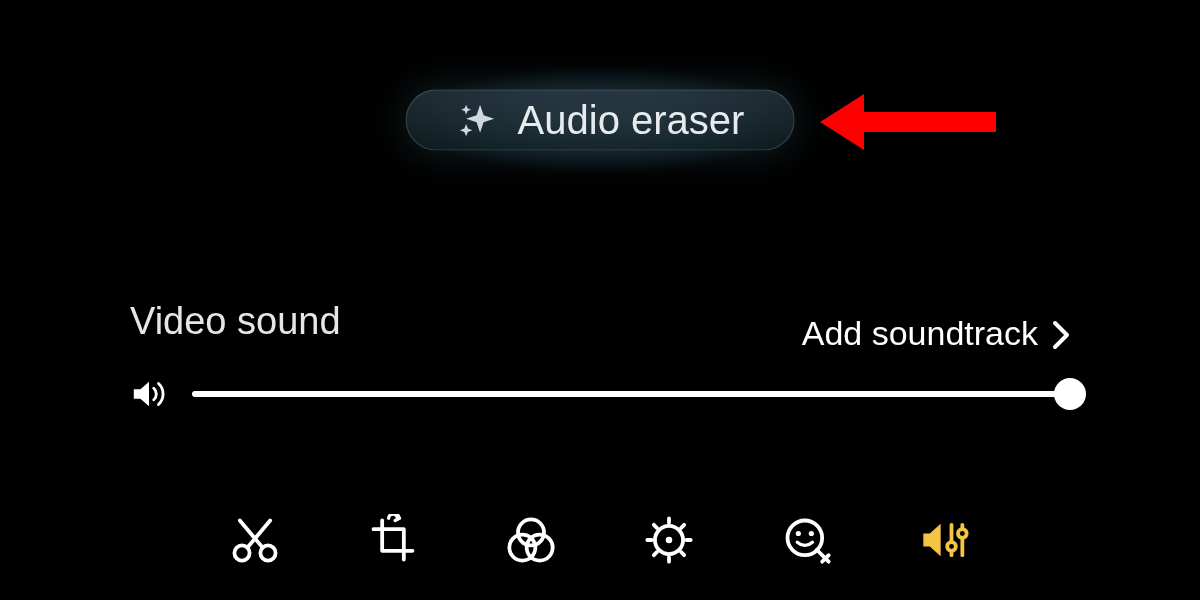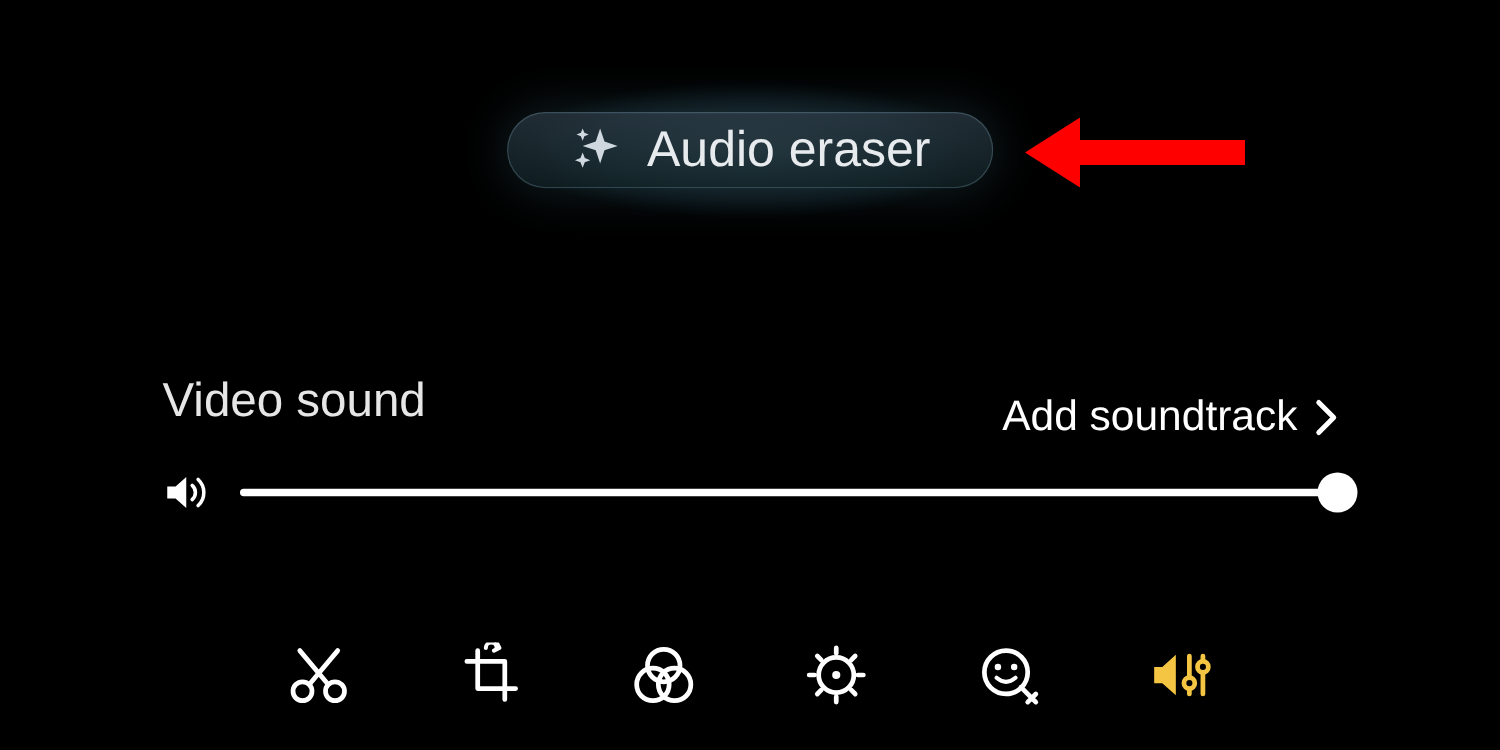--- a/index.html
+++ b/index.html
@@ -33,21 +33,21 @@
       rgba(55,130,170,0.00) 80%);
     filter: blur(2px);
     pointer-events: none;
   }
   .pill {
     position: absolute;
     left: 50%;
     top: 120px;
     transform: translate(-50%, -50%);
     display: flex;
-    align-items: flex-start;
+    align-items: center;
     gap: 20px;
     padding: 8px 50px;
     border-radius: 9999px;
     background: linear-gradient(180deg,
       rgba(60,80,95,0.55) 0%,
       rgba(25,50,55,0.55) 100%);
     box-shadow:
       inset 0 0 0 1px rgba(160,210,230,0.22),
       0 0 40px rgba(110,200,230,0.18);
     cursor: pointer;

